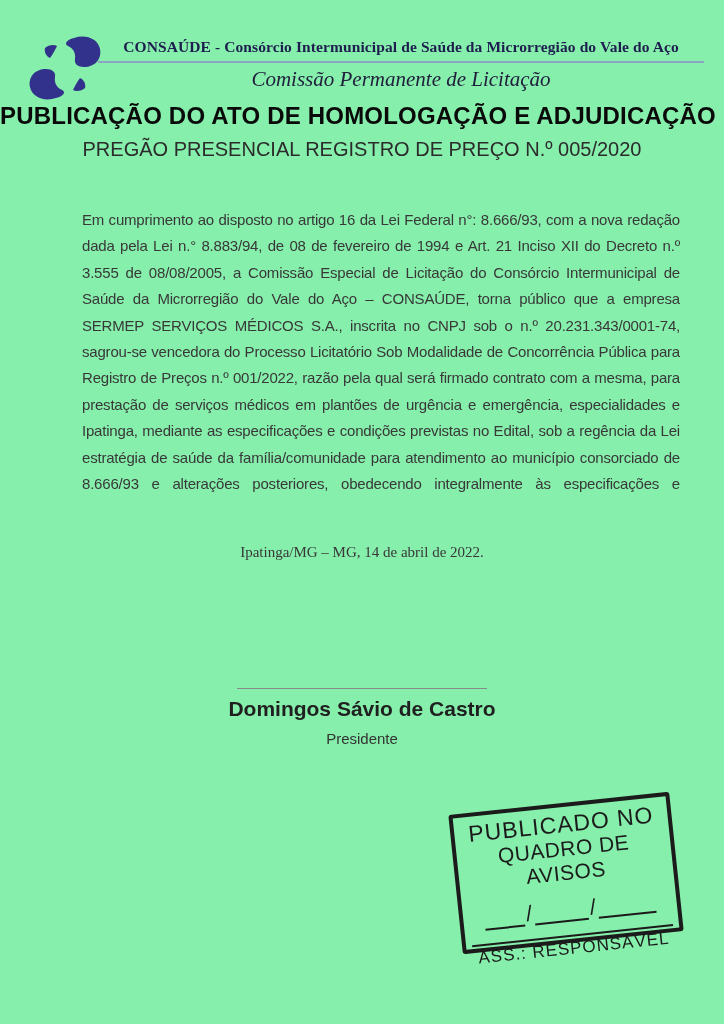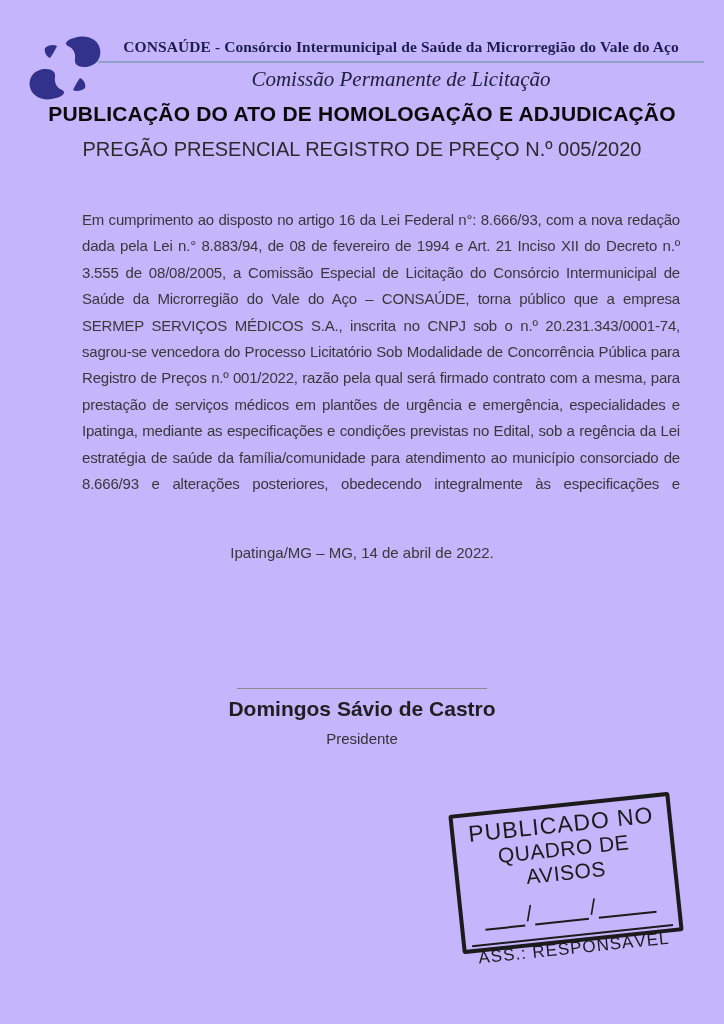--- a/index.html
+++ b/index.html
@@ -1,56 +1,56 @@
 <!DOCTYPE html>
 <html><head>
 <meta charset="utf-8">
 <style>
   html,body { margin:0; padding:0; background:#e8e8e8; }
   .page {
     position:relative; width:724px; height:1024px; margin:0 auto;
-    background:#c4b5fd; overflow:hidden;
+    background:#86efac; overflow:hidden;
     font-family:"Liberation Sans", sans-serif; color:#3a3a3a;
   }
 
   
   .logo { position:absolute; left:26px; top:34px; width:78px; height:68px; }
   .header-text { position:absolute; left:98px; right:20px; top:38px; text-align:center; }
   .org-title {
     font-family:"Liberation Serif", serif; font-weight:bold;
     font-size:15.5px; color:#1d1d4e; white-space:nowrap; letter-spacing:0.1px;
   }
   .header-rule { border:0; border-top:2px solid #8fa3c4; margin:5px 0 4px 0; }
   .department {
     font-family:Liberation Serif, serif; font-style:italic;
     font-size:21px; color:#20203d;
   }
 
   
   .doc-title {
-    position:absolute; left:0; right:0; top:102px; text-align:center;
-    font-size:21px; font-weight:bold; color:#0a0a0a; letter-spacing:0.2px;
+    position:absolute; left:0; right:0; top:102px; 
+    font-size:24px; font-weight:bold; color:#0a0a0a; letter-spacing:0.2px;
   }
   .doc-subtitle {
     position:absolute; left:0; right:0; top:138px; text-align:center;
     font-size:20px; color:#2b2b2b;
   }
 
   
   .body-block { position:absolute; left:82px; top:207px; width:598px; }
   .bline {
     font-size:15px; line-height:26.4px; height:26.4px; overflow:hidden;
     letter-spacing:-0.2px; color:#383838;
     text-align:justify; text-align-last:justify;
   }
   .bline.last { text-align-last:left; }
 
   .dateline {
     position:absolute; left:0; right:0; top:544px; text-align:center;
-    font-size:15px; color:#383838;
+    font-size:15px; color:#383838;font-family:Liberation Serif, serif;
   }
 
   
   .signature { position:absolute; left:0; right:0; top:688px; text-align:center; }
   .sig-line { width:250px; margin:0 auto; border:0; border-top:1.5px solid #8a8a8a; }
   .sig-name { margin-top:8px; font-size:21px; font-weight:bold; color:#1f1f1f; }
   .sig-role { margin-top:9px; font-size:15px; color:#333333; }
 
   
   .stamp {

